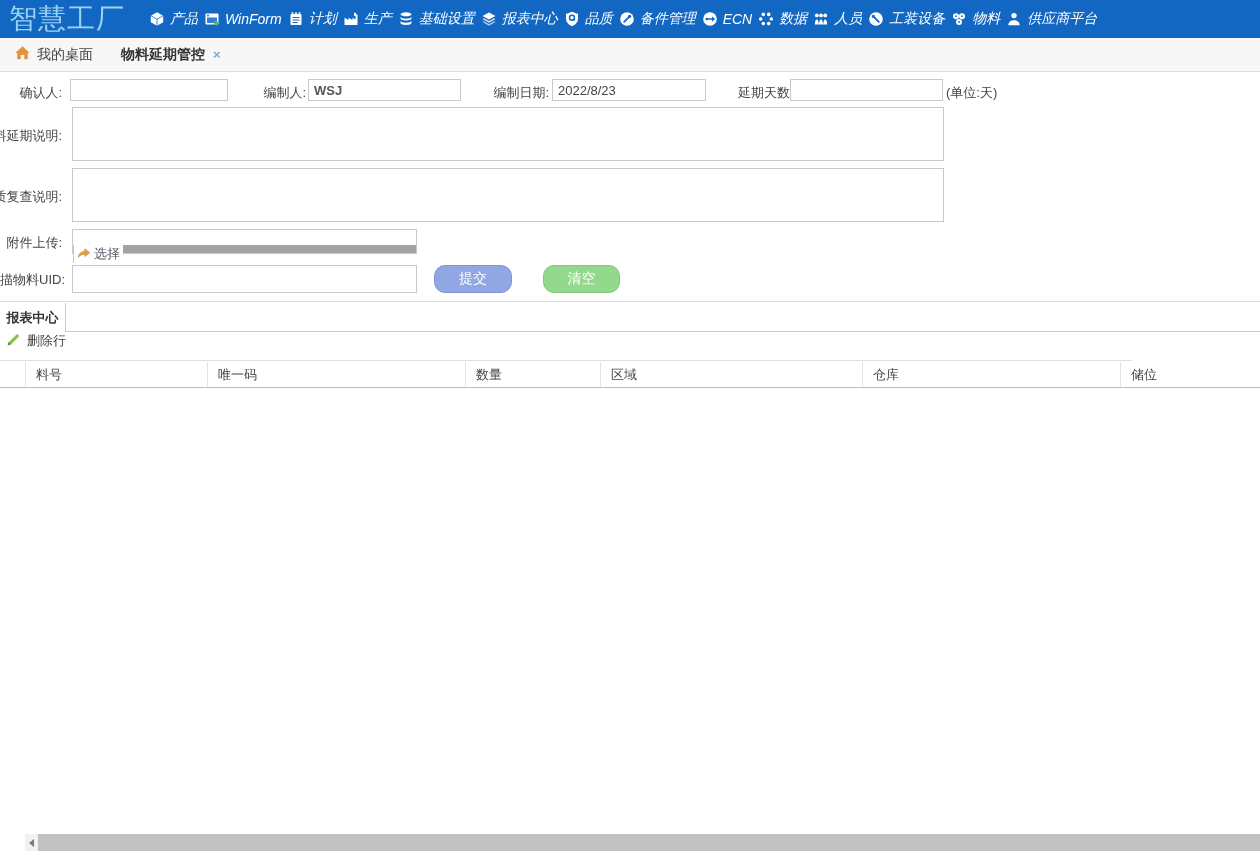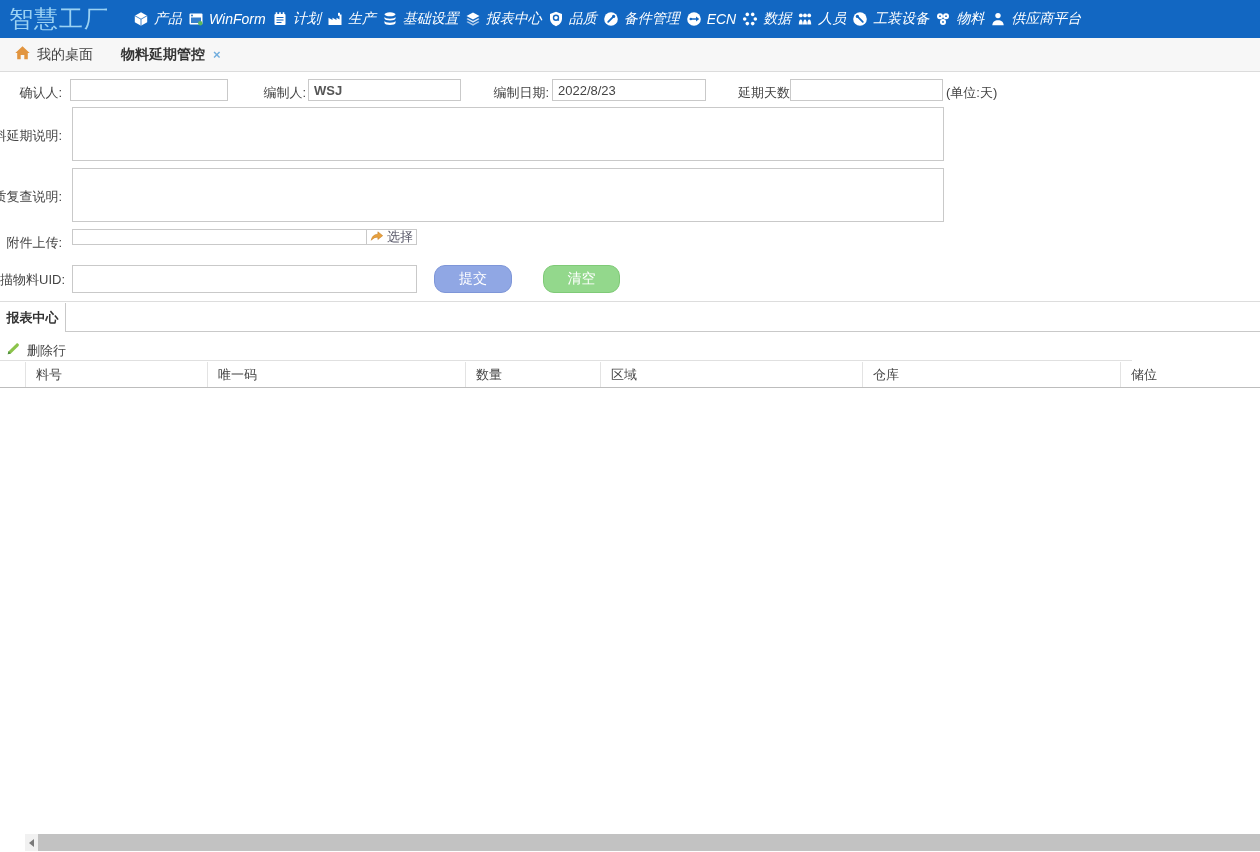--- a/index.html
+++ b/index.html
@@ -3,58 +3,58 @@
 <meta charset="utf-8">
 <style>
   * { margin:0; padding:0; box-sizing:border-box; }
   html,body { width:1260px; height:852px; overflow:hidden; background:#fff;
               font-family:"Liberation Sans","DejaVu Sans",sans-serif; }
   #app { position:relative; width:1260px; height:852px; overflow:hidden; background:#fff; }
 
   
   .navbar { position:absolute; top:0; left:0; width:1260px; height:38px;
             background:#1267c2; display:flex; align-items:center; overflow:hidden; }
-  .logo { color:#9bd2f3; font-size:24px; letter-spacing:1px; margin-left:9px; white-space:nowrap; }
+  .logo { color:#9bd2f3; font-size:28px; letter-spacing:1px; margin-left:9px; white-space:nowrap; }
   .menu { display:flex; align-items:center; gap:6px; margin-left:24px; white-space:nowrap;font-style:italic; }
   .menu-item { display:flex; align-items:center; gap:5px; color:#fff; font-size:14px; cursor:pointer; }
   .menu-item svg { display:block; }
 
   
   .tabbar { position:absolute; top:38px; left:0; width:1260px; height:34px;
             background:#f7f7f7; border-bottom:1px solid #dcdcdc; display:flex; align-items:center; }
   .tab { display:flex; align-items:center; gap:6px; padding:0 14px; height:100%; font-size:14px; color:#444; cursor:pointer; }
   .tab.active .tab-label { font-weight:bold; color:#333; }
   .tab-close { color:#72aede; font-weight:bold; font-size:13px; margin-left:2px; cursor:pointer; }
 
   
   .flabel { position:absolute; font-size:13px; color:#444; white-space:nowrap; }
   .tinput { position:absolute; border:1px solid #c9c9c9; background:#fff; font-size:13px; color:#444;
             padding:0 5px; font-family:inherit; outline:none; }
   textarea.tinput { resize:none; padding:4px 5px; }
   .bold-val { font-weight:bold; color:#555; }
 
-  .attach-box { position:absolute; left:72px; top:229px; width:345px; height:16px;
-                border:1px solid #c9c9c9; background:#a3a3a3; display:flex; }
+  .attach-box { position:absolute; left:72px; top:229px; width:345px; height:25px;
+                border:1px solid #c9c9c9; background:#a3a3a3; display:flex;flex-direction:column; }
   .attach-box input { flex:1; border:none; outline:none; font-size:13px; padding:0 5px; font-family:inherit; }
   .choose-btn { width:50px; border-left:1px solid #c9c9c9; background:#fff; display:flex;
                 align-items:center; justify-content:center; gap:3px; font-size:13px; color:#556; cursor:pointer; }
 
   .btn { position:absolute; height:28px; border-radius:11px; color:#fff; font-size:14px;
          display:flex; align-items:center; justify-content:center; cursor:pointer; font-family:inherit; }
   .btn-submit { left:434px; top:265px; width:78px; background:#90a7e4; border:1px solid #7e96d8; }
   .btn-clear  { left:543px; top:265px; width:77px; background:#93d88c; border:1px solid #7fca77; }
 
   
   .pi-strip { position:absolute; top:301px; left:0; width:1260px; height:31px;
               border-top:1px solid #ddd; border-bottom:1px solid #c9c9c9; background:#fff; }
   .pi-tab { position:absolute; left:0; top:1px; height:30px; width:66px; background:#fff;
             border-right:1px solid #c9c9c9; display:flex; align-items:center; justify-content:center;
             font-size:13px; font-weight:bold; color:#333; cursor:pointer; }
   .pi-toolbar { position:absolute; top:332px; left:0; width:1132px; height:29px;
-                display:flex; align-items:flex-end; gap:6px; padding-left:6px;
+                display:flex; align-items:flex-start; gap:6px; padding-left:6px;
                 border-bottom:1px solid #e0e0e0; background:#fff; }
   .pi-toolbar-label { font-size:13px; color:#444; }
 
   .grid-header { position:absolute; top:362px; left:0; width:1260px; height:26px;
                  display:flex; background:#fff; border-bottom:1px solid #bdbdbd; }
   .gh-cell { display:flex; align-items:center; padding-left:10px; font-size:13px; color:#444;
              border-left:1px solid #e3e3e3; overflow:hidden; white-space:nowrap; cursor:pointer; }
   .gh-cell:first-child { border-left:none; padding-left:0; }
 
   

